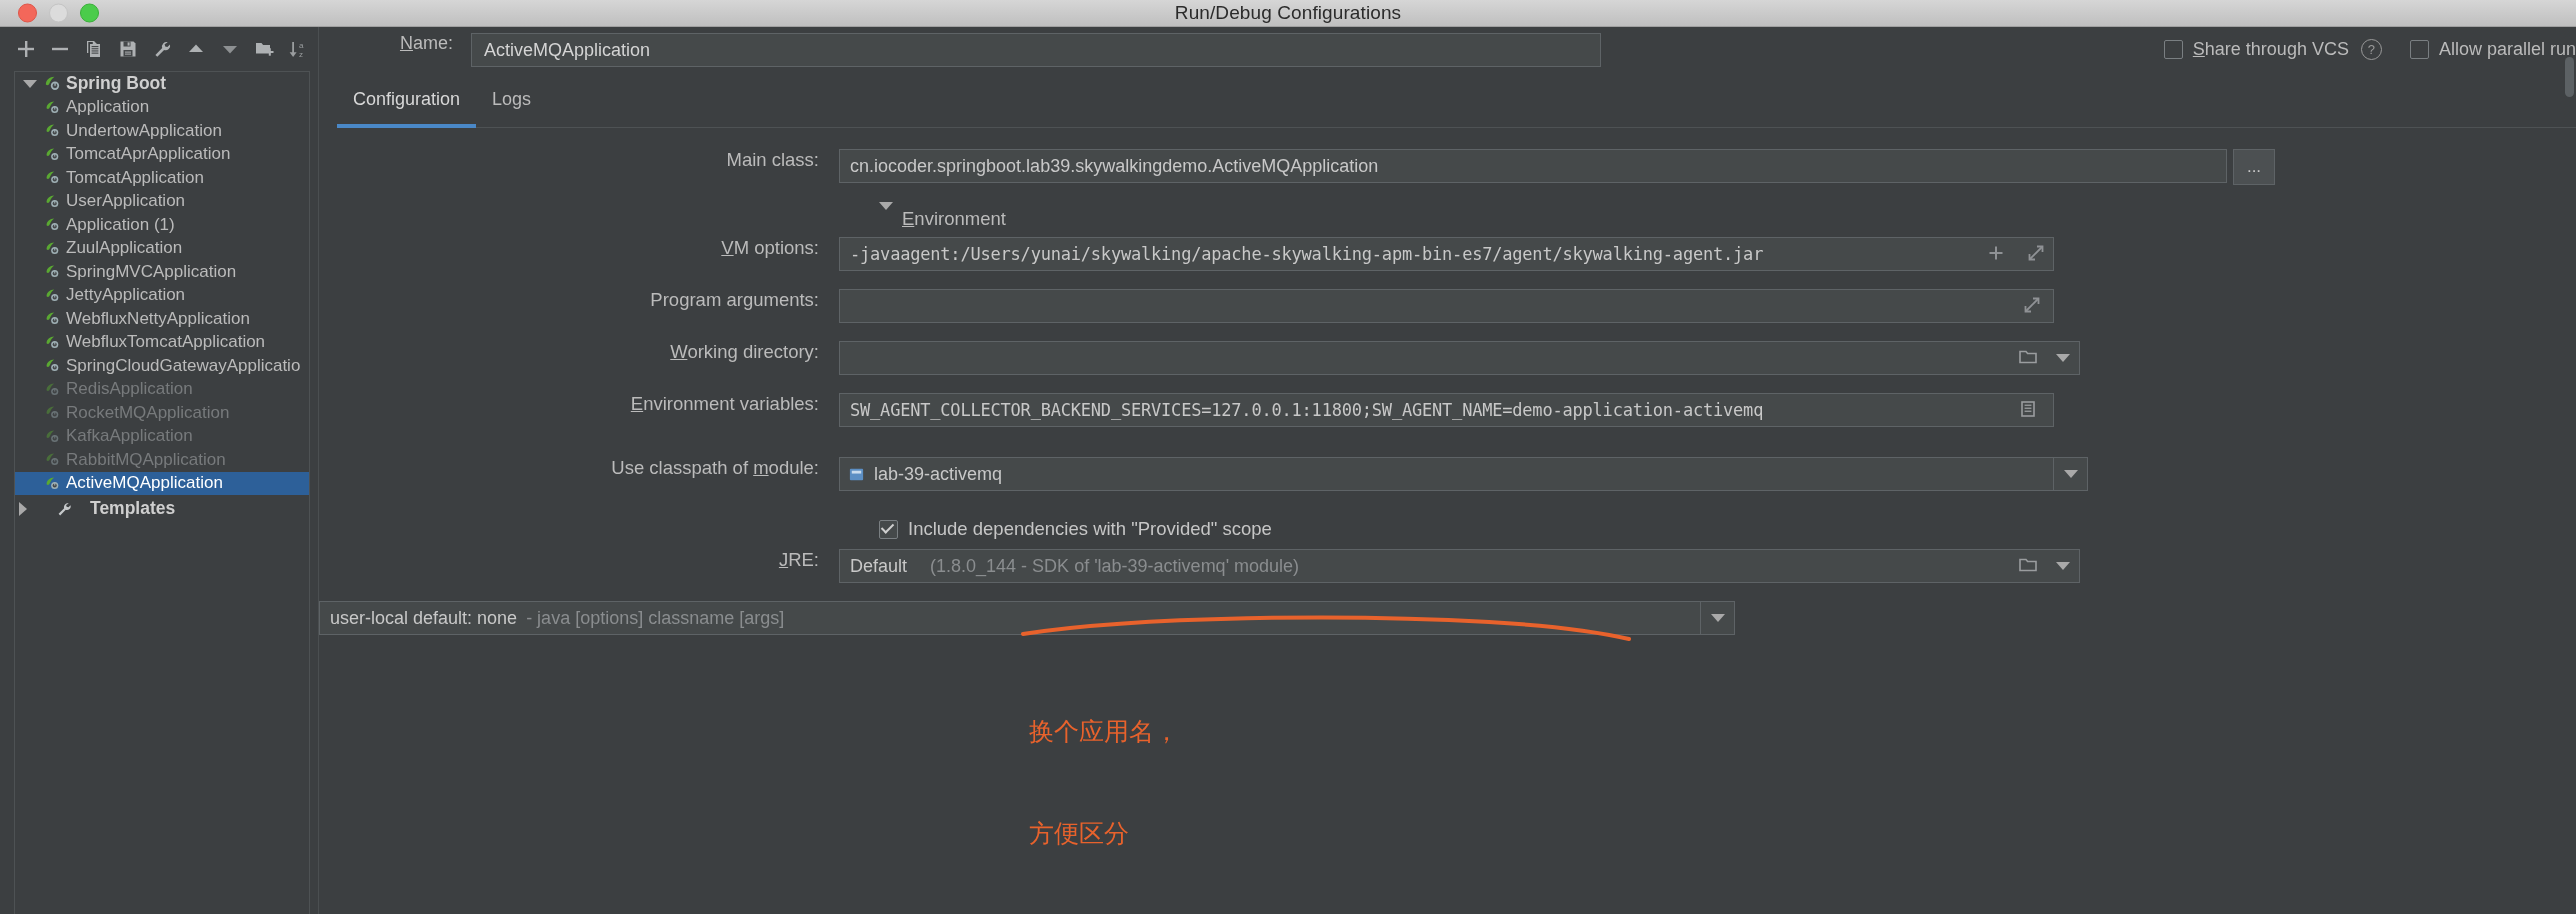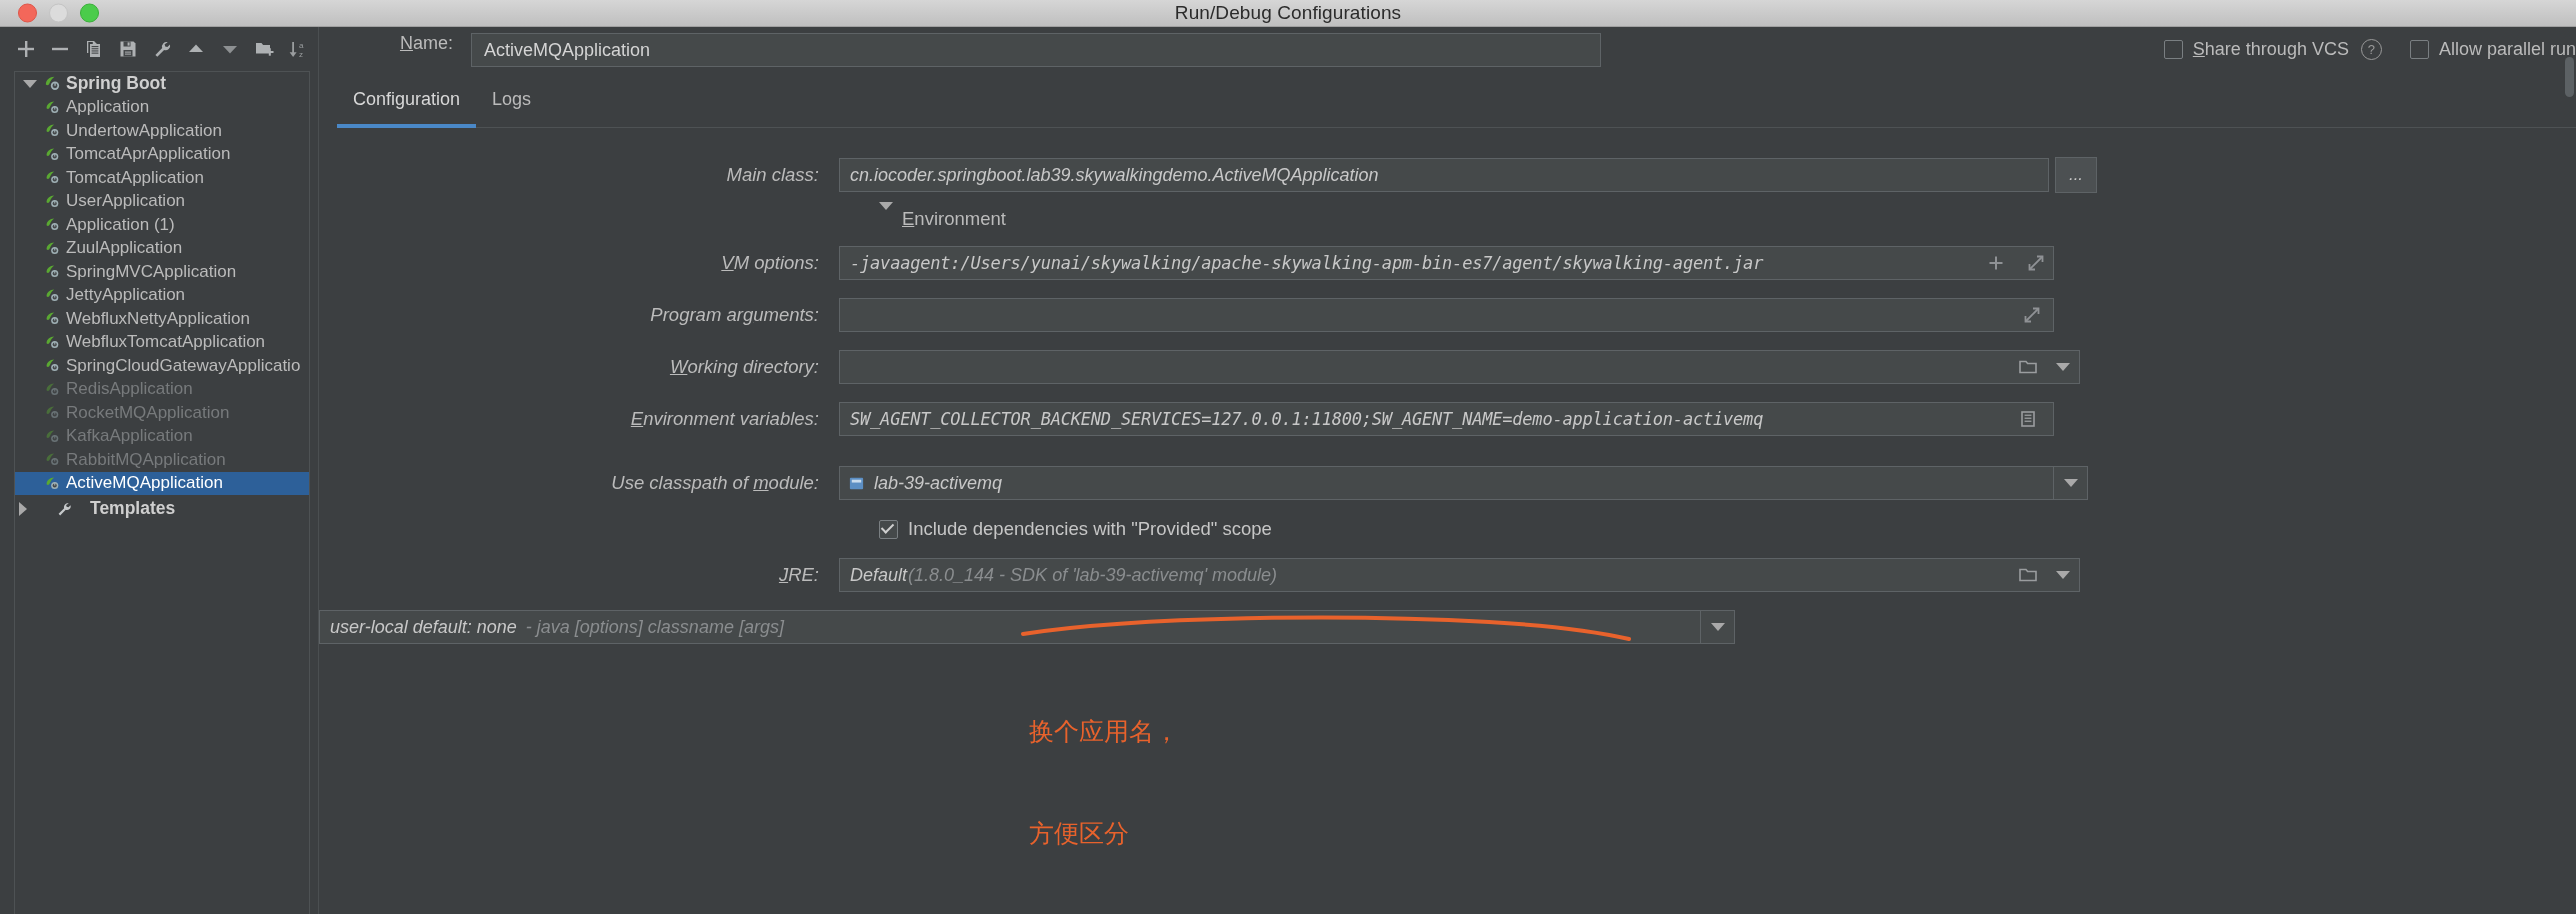--- a/index.html
+++ b/index.html
@@ -95,21 +95,21 @@
   .tab{
     font-size:18px;color:#bbbbbb;padding:0 16px 17px 16px;position:relative;
   }
   .tab.active{color:#d8d8d8;}
   .tab.active::after{
     content:"";position:absolute;left:0;right:0;bottom:-1px;height:4px;background:#4a88c7;
   }
   .tabline{margin-left:18px;border-top:1px solid #4e5254;height:1px;}
   
   .form{padding:20px 0 0 0;}
-  .row{display:flex;align-items:center;min-height:52px;font-style:italic;}
+  .row{display:flex;min-height:52px;}
   .lbl{
     width:520px;text-align:right;padding-right:20px;font-size:18.5px;color:#bbbbbb;
     box-sizing:border-box;
   }
   .field{
     height:34px;background:#45494a;border:1px solid #5e6366;color:#c8c8c8;font-size:18px;
     display:flex;align-items:center;padding-left:10px;box-sizing:border-box;
     white-space:nowrap;overflow:hidden;
   }
   .field.mono{font-family:"DejaVu Sans Mono","Liberation Mono",monospace;font-size:17px;letter-spacing:-.2px;}
@@ -463,21 +463,21 @@
     <div class="tabs">
       <div class="tab active">Configuration</div>
       <div class="tab">Logs</div>
     </div>
     <div class="tabline"></div>
 
     <div class="form">
 
       <div class="row">
         <div class="lbl">Main class:</div>
-        <div class="field" style="width:1210px">cn.iocoder.springboot.lab39.skywalkingdemo.ActiveMQApplication</div>
+        <div class="field" style="width:1388px">cn.iocoder.springboot.lab39.skywalkingdemo.ActiveMQApplication</div>
         <div class="btn-sq">...</div>
       </div>
 
       <div class="envrow">
         <span class="envtri"><span class="tri down"></span></span>
         <span class="envlabel"><span class="u">E</span>nvironment</span>
       </div>
 
       <div class="row">
         <div class="lbl"><span class="u">V</span>M options:</div>
@@ -551,21 +551,21 @@
 
       <div class="chk-row">
         <span class="cb checked"></span>
         <span>Include dependencies with "Provided" scope</span>
       </div>
 
       <div class="row">
         <div class="lbl"><span class="u">J</span>RE:</div>
         <div class="field" style="width:1215px">
           <span>Default</span>
-          <span class="muted" style="margin-left:1px;">(1.8.0_144 - SDK of 'lab-39-activemq' module)</span>
+          <span class="muted" style="margin-left:23px;">(1.8.0_144 - SDK of 'lab-39-activemq' module)</span>
         </div>
         <div class="inner-icn" style="margin-left:-44px">
           <svg width="20" height="18" viewBox="0 0 20 18">
               <path d="M2 3.5h6l1.6 2H18v9H2z" fill="none" stroke="#9a9d9f" stroke-width="1.6"></path>
             </svg>
         </div>
         <div class="combo-arrow">
           <span class="tri down"></span>
         </div>
       </div>

